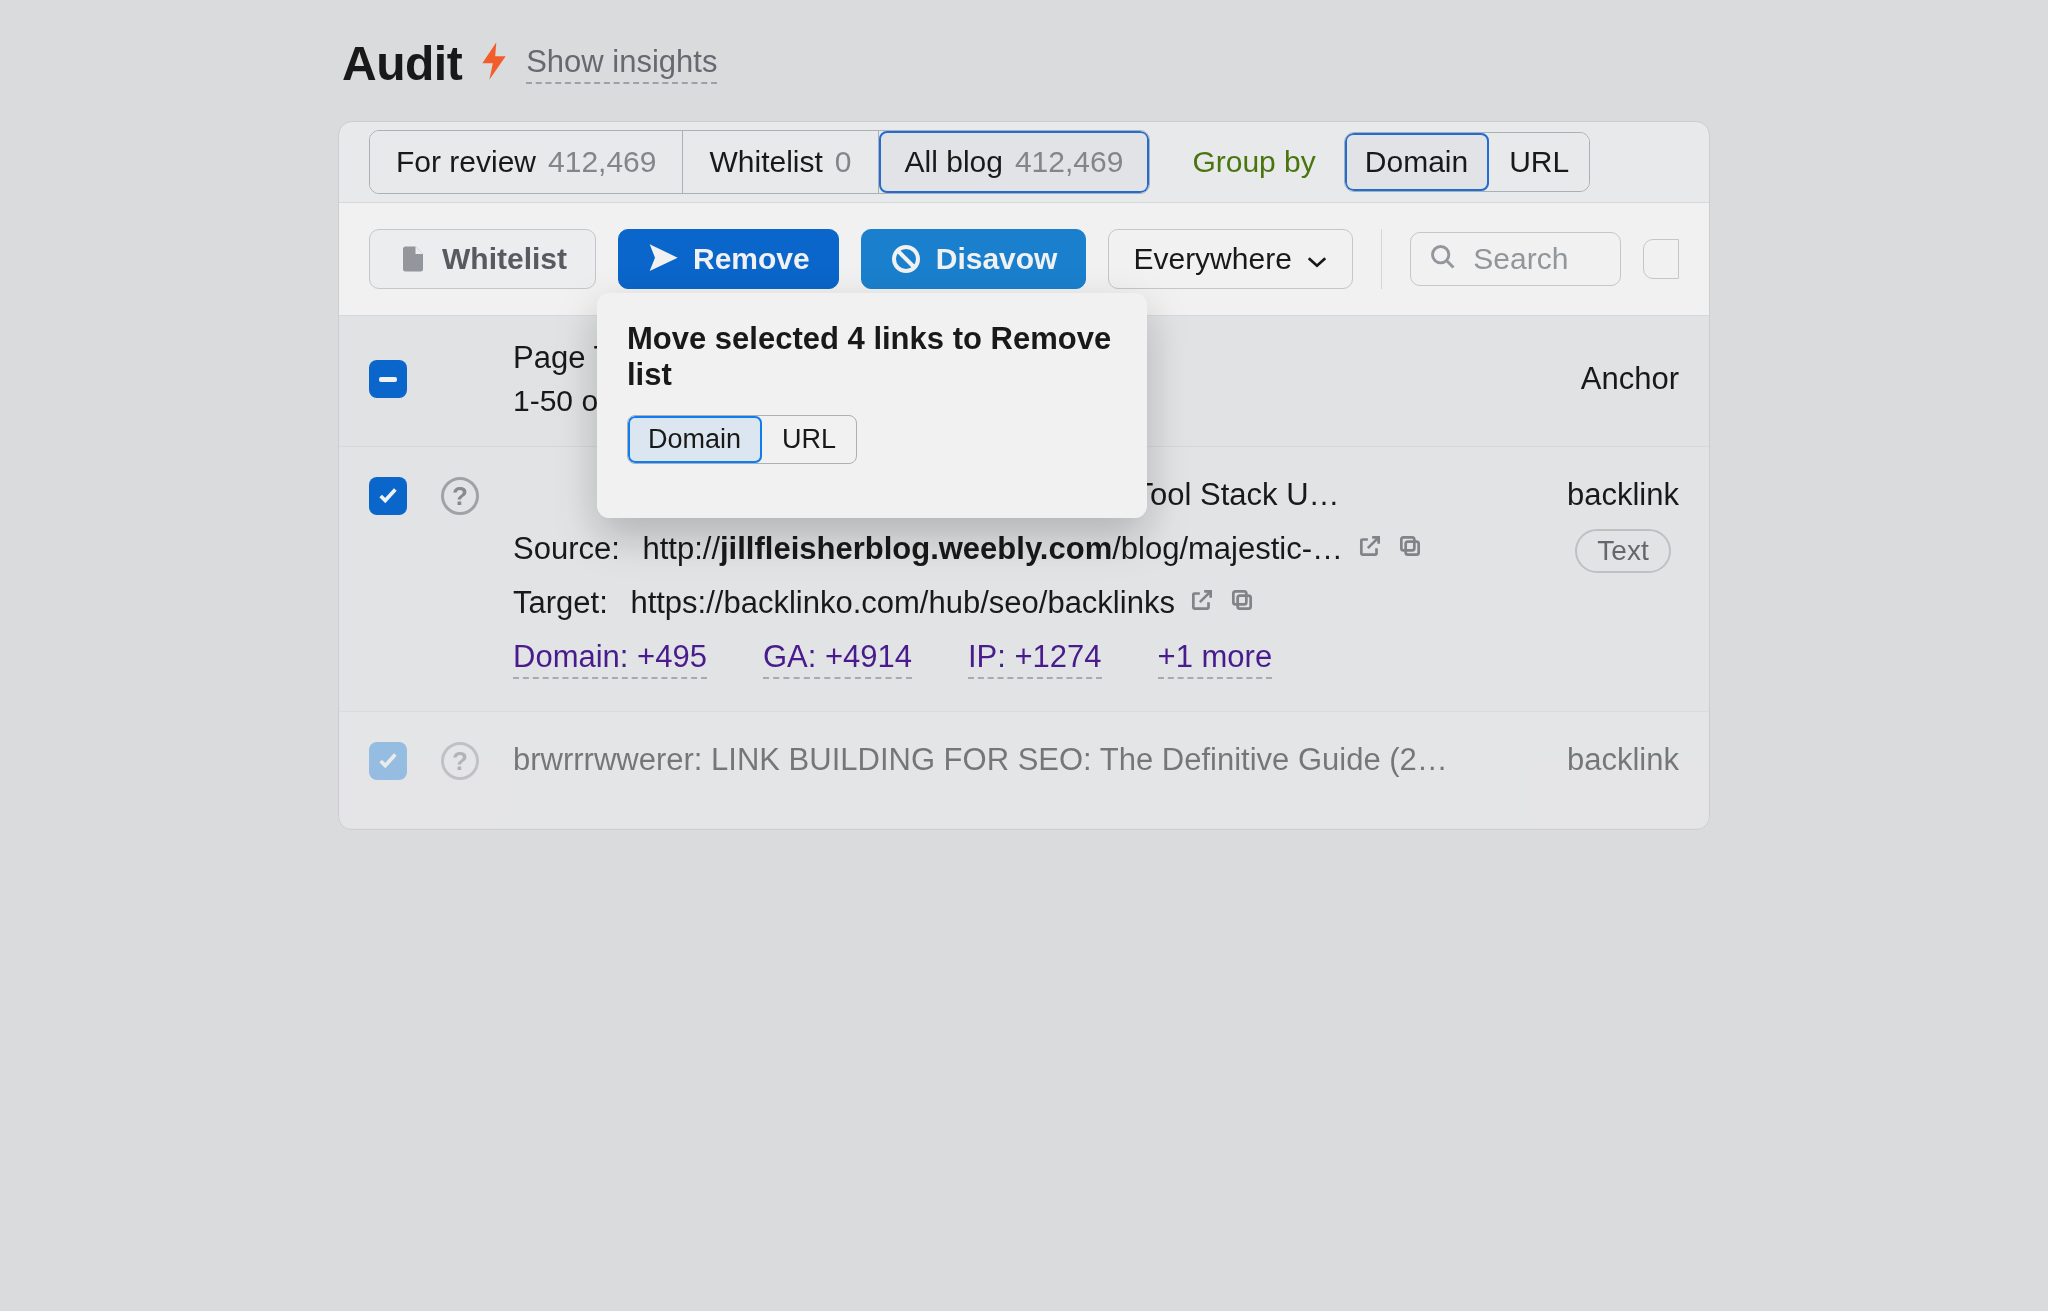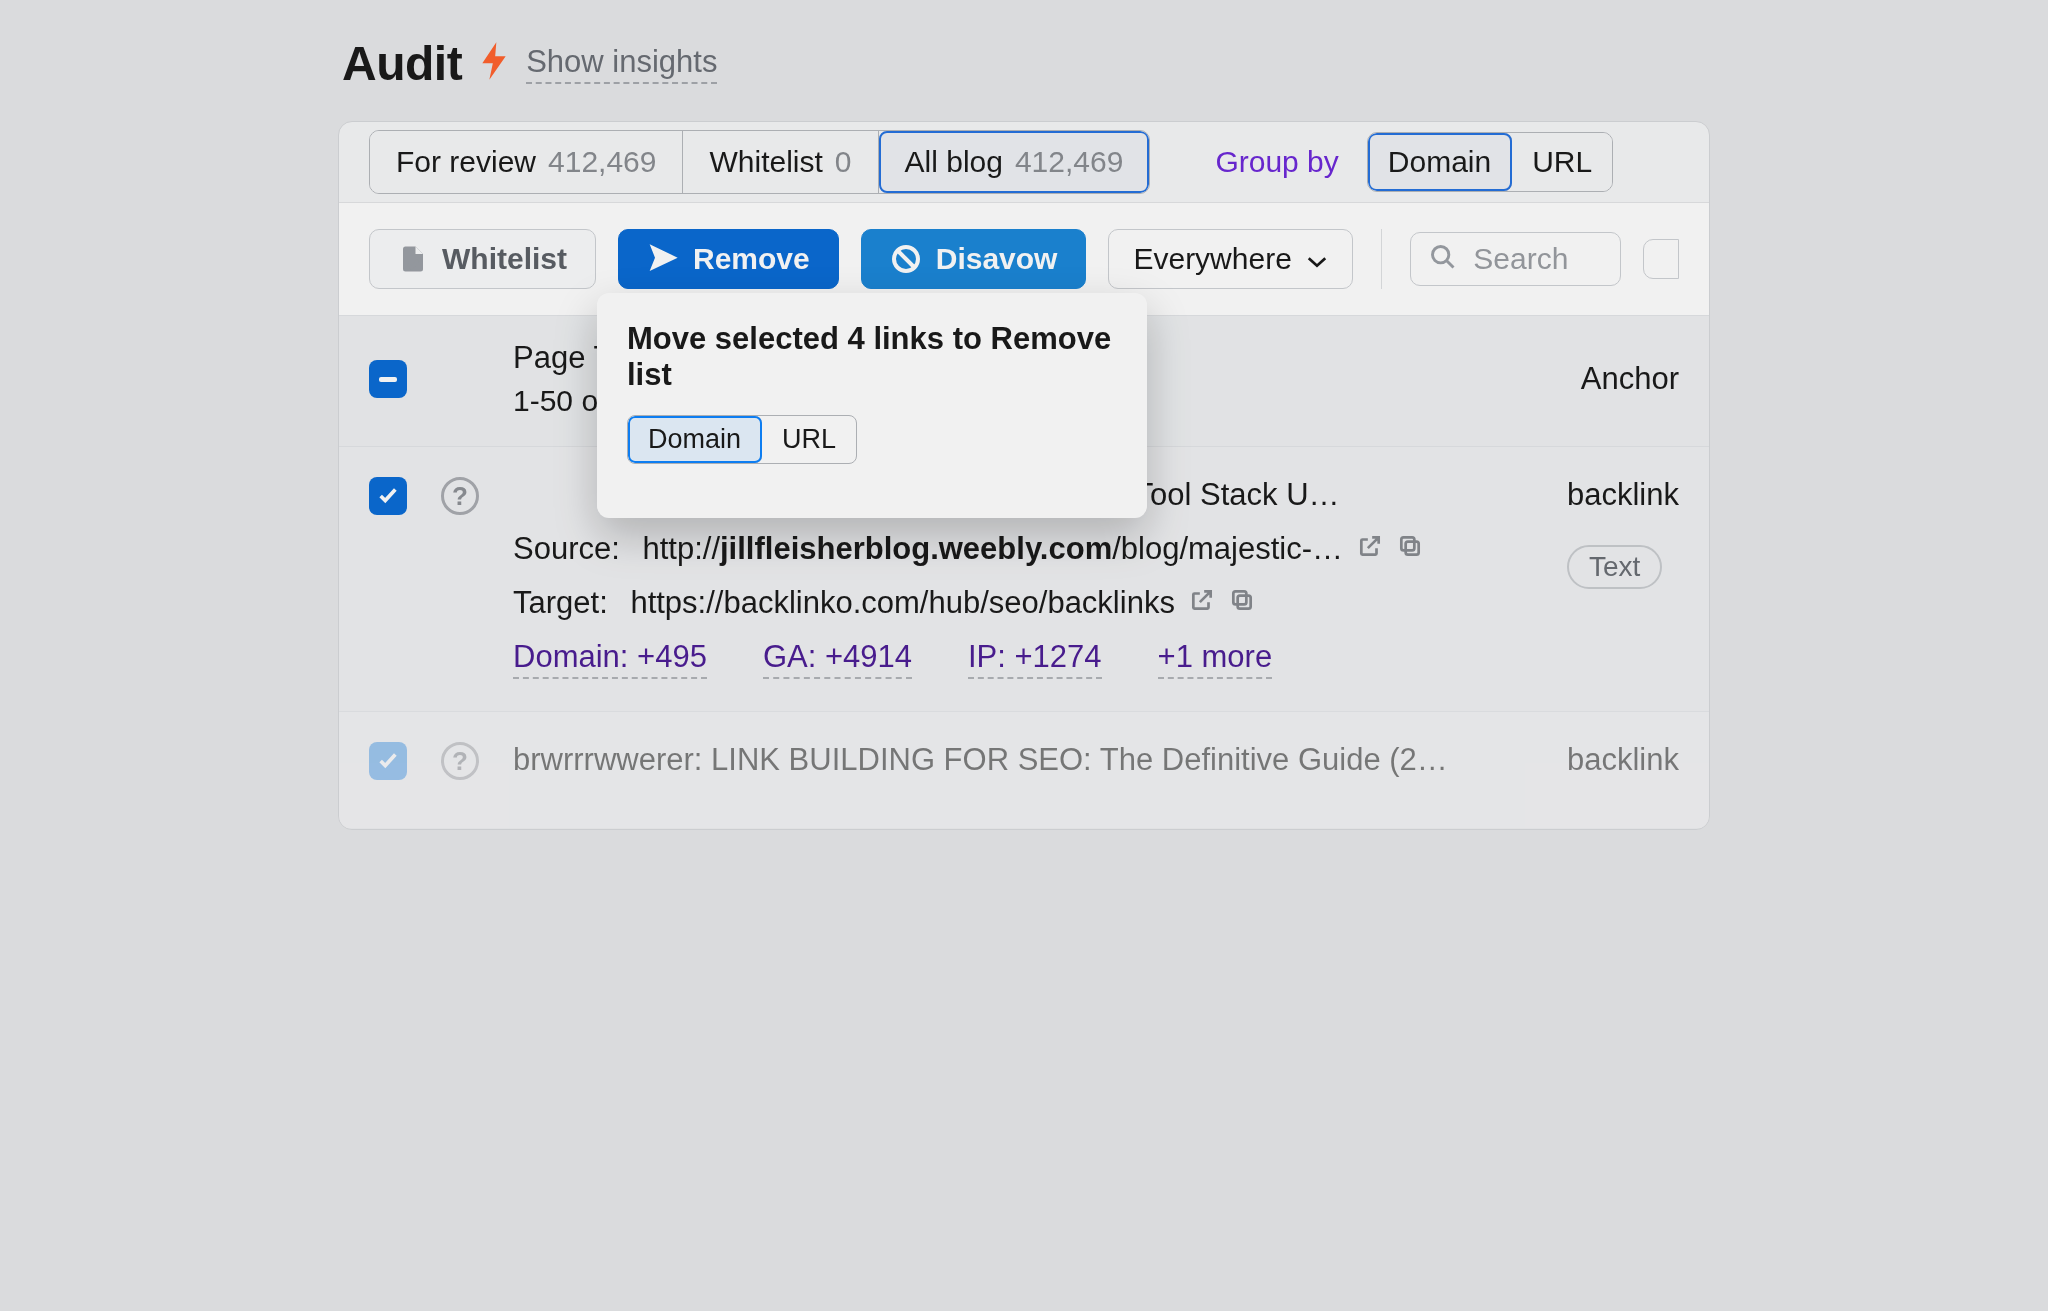--- a/index.html
+++ b/index.html
@@ -23,21 +23,21 @@
   
   .card { background:#f6f7f8; border:1px solid #d7d9dc; border-radius:14px; overflow:hidden;}
 
   .top-toolbar { display:flex; align-items:center; gap:28px; padding:8px 30px; position:relative;}
   .seg-group { display:flex; border:1.5px solid #b6b9be; border-radius:10px; overflow:hidden; }
   .seg-btn { padding:14px 26px; font-size:30px; color:#1a1a1a; background:#f6f7f8; display:flex; align-items:center; gap:12px; cursor:pointer; border-right:1.5px solid #b6b9be;}
   .seg-btn:last-child{ border-right:none;}
   .seg-btn .count{ color:#8a8d92;}
   .seg-btn.selected { background:#eef1f5; outline:2.5px solid #2572e1; outline-offset:-2.5px; border-radius:8px;}
 
-  .groupby-label { font-size:30px; color:#6d28d9; margin-left:37px;}
+  .groupby-label { font-size:30px; color:#4d7c0f; margin-left:14px;}
   .seg-group.small .seg-btn { padding:12px 20px;}
 
   
   .action-bar { padding:26px 30px; display:flex; align-items:center; gap:22px; border-top:1px solid #e4e5e7; background:#fff;}
   .abtn { display:flex; align-items:center; gap:14px; padding:12px 28px; font-size:30px; border-radius:10px; border:1.5px solid #cfd2d6; background:#fafbfc; color:#5c6066; cursor:pointer; font-weight:600;}
   .abtn svg{ flex:none;}
   .abtn.blue { background:#0a6cd6; border-color:#0a6cd6; color:#fff;}
   .abtn.blue-light { background:#1b87d9; border-color:#1b87d9; color:#fff;}
   .dd { display:flex; align-items:flex-start; gap:14px; padding:12px 24px; font-size:30px; border-radius:10px; border:1.5px solid #cfd2d6; color:#1a1a1a; background:#fff; cursor:pointer;}
   .search-group{ display:flex; align-items:center; border:1.5px solid #cfd2d6; border-radius:10px; padding:8px 18px; gap:14px; background:#fff; flex:1;}
@@ -63,23 +63,23 @@
   .row{ padding:30px 30px 32px; display:flex; gap:34px; border-bottom:1px solid #e6e8eb; background:#f0f1f3;}
   .row.dim{ opacity:.55;}
   .row .help { width:38px; height:38px; border:3px solid #a9acb1; border-radius:50%; color:#8e9196; display:flex; align-items:center; justify-content:center; font-size:26px; font-weight:700; flex:none;}
   .row .help::after{ content:"?";}
   .row .content{ flex:1; min-width:0;}
   .row .title{ font-size:31px; color:#1a1a1a; margin-bottom:18px; white-space:nowrap; overflow:hidden; text-overflow:ellipsis; padding-right:10px;}
   .row .line{ font-size:31px; color:#1a1a1a; display:flex; align-items:center; gap:14px; margin-bottom:18px; flex-wrap:wrap;}
   .row .domain{ font-weight:700;}
   .row .stats{ display:flex; gap:56px; font-size:31px; color:#4c1d95;}
   .row .stats span{ border-bottom:2px dashed #b1b4b8; padding-bottom:2px;}
-  .row .side{ display:flex; flex-direction:column; align-items:flex-start; gap:16px;}
+  .row .side{ display:flex; flex-direction:column; align-items:center; gap:16px;}
   .row .side .anchor{ font-size:31px; color:#1a1a1a;}
-  .badge{ border:2px solid #c9ccd0; border-radius:22px; padding:4px 20px; font-size:28px; color:#6a6e74;margin-top:16px;}
+  .badge{ border:2px solid #c9ccd0; border-radius:22px; padding:4px 20px; font-size:28px; color:#6a6e74;}
   .ico{ color:#878b90;}
 
   
   .overlay-modal { position:absolute; background:#fff; border-radius:12px; box-shadow:0 18px 44px rgba(0,0,0,.22); padding:28px 30px 30px;}
   .overlay-modal h3{ margin:0 0 22px 0; font-size:31px; font-weight:700; color:#1a1a1a;}
   .mini-seg{ display:inline-flex; border:1.5px solid #b6b9be; border-radius:8px; overflow:hidden; margin-bottom:24px;}
   .mini-seg .opt{ padding:8px 20px; font-size:27px; color:#1a1a1a; border-right:1.5px solid #b6b9be; cursor:pointer;}
   .mini-seg .opt:last-child{ border-right:none;}
   .mini-seg .opt.sel{ background:#e8f4ff; outline:2px solid #0d84ff; outline-offset:-2px; border-radius:7px;}
   .move-btn{ background:#0b98ff; color:#fff; border:none; border-radius:8px; padding:12px 24px; font-size:27px; font-weight:600; cursor:pointer;}

